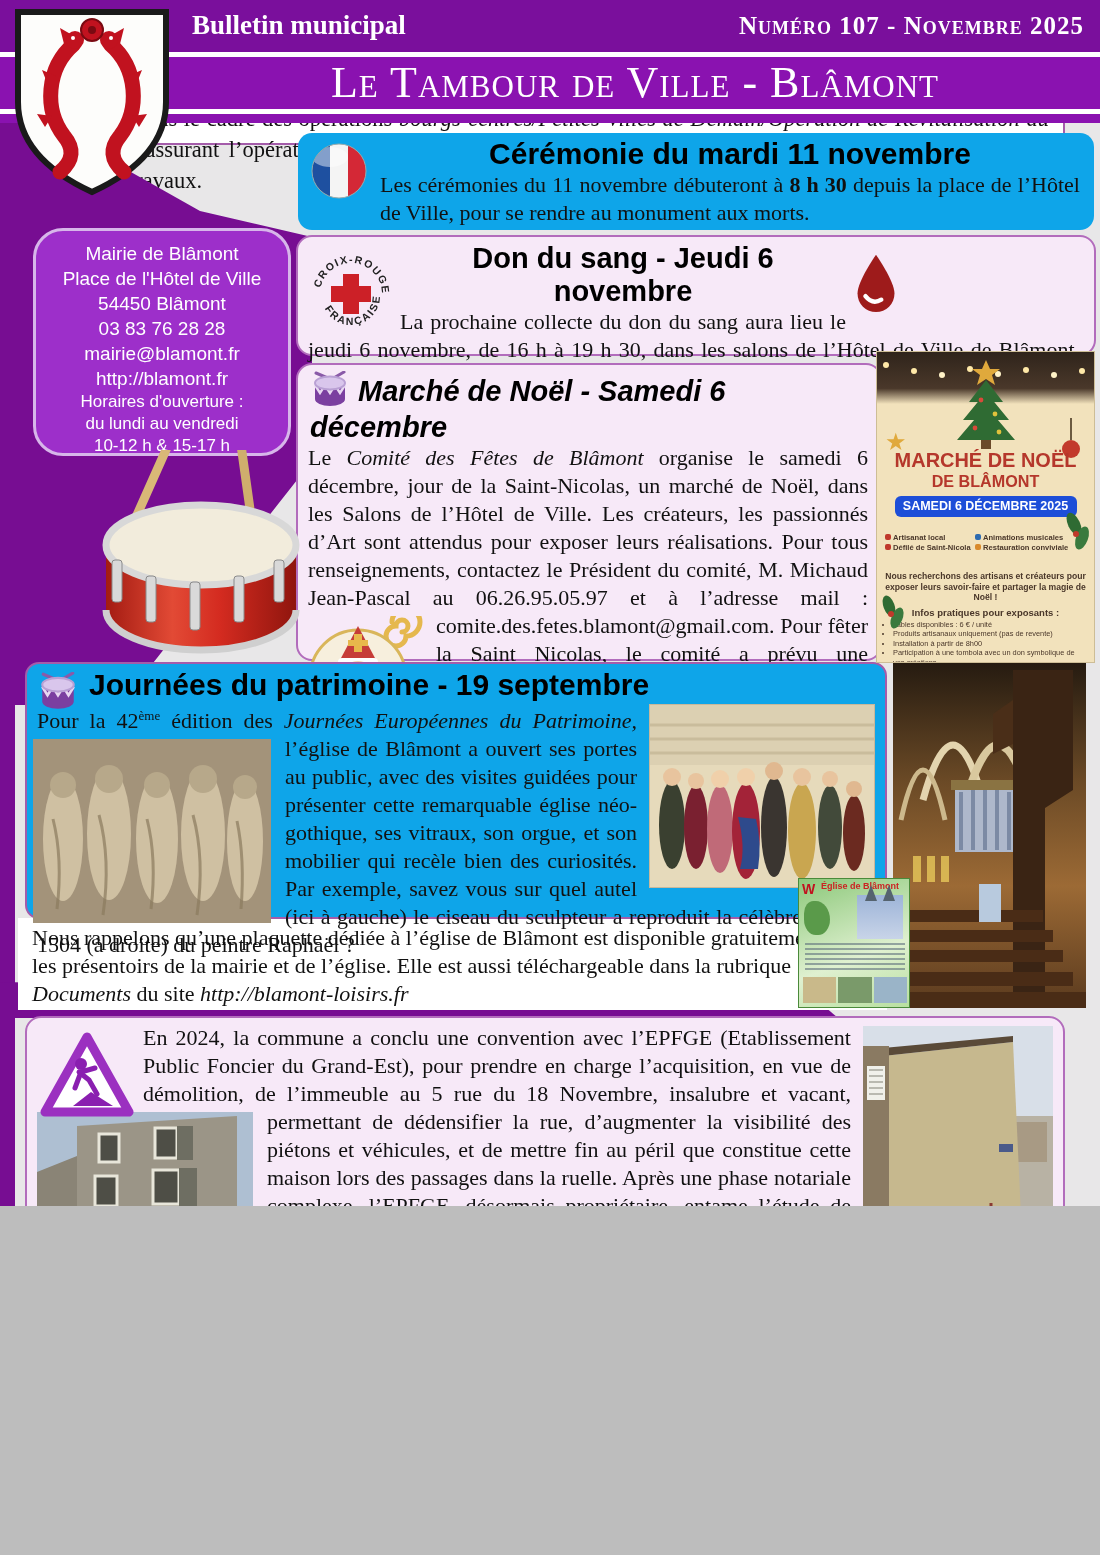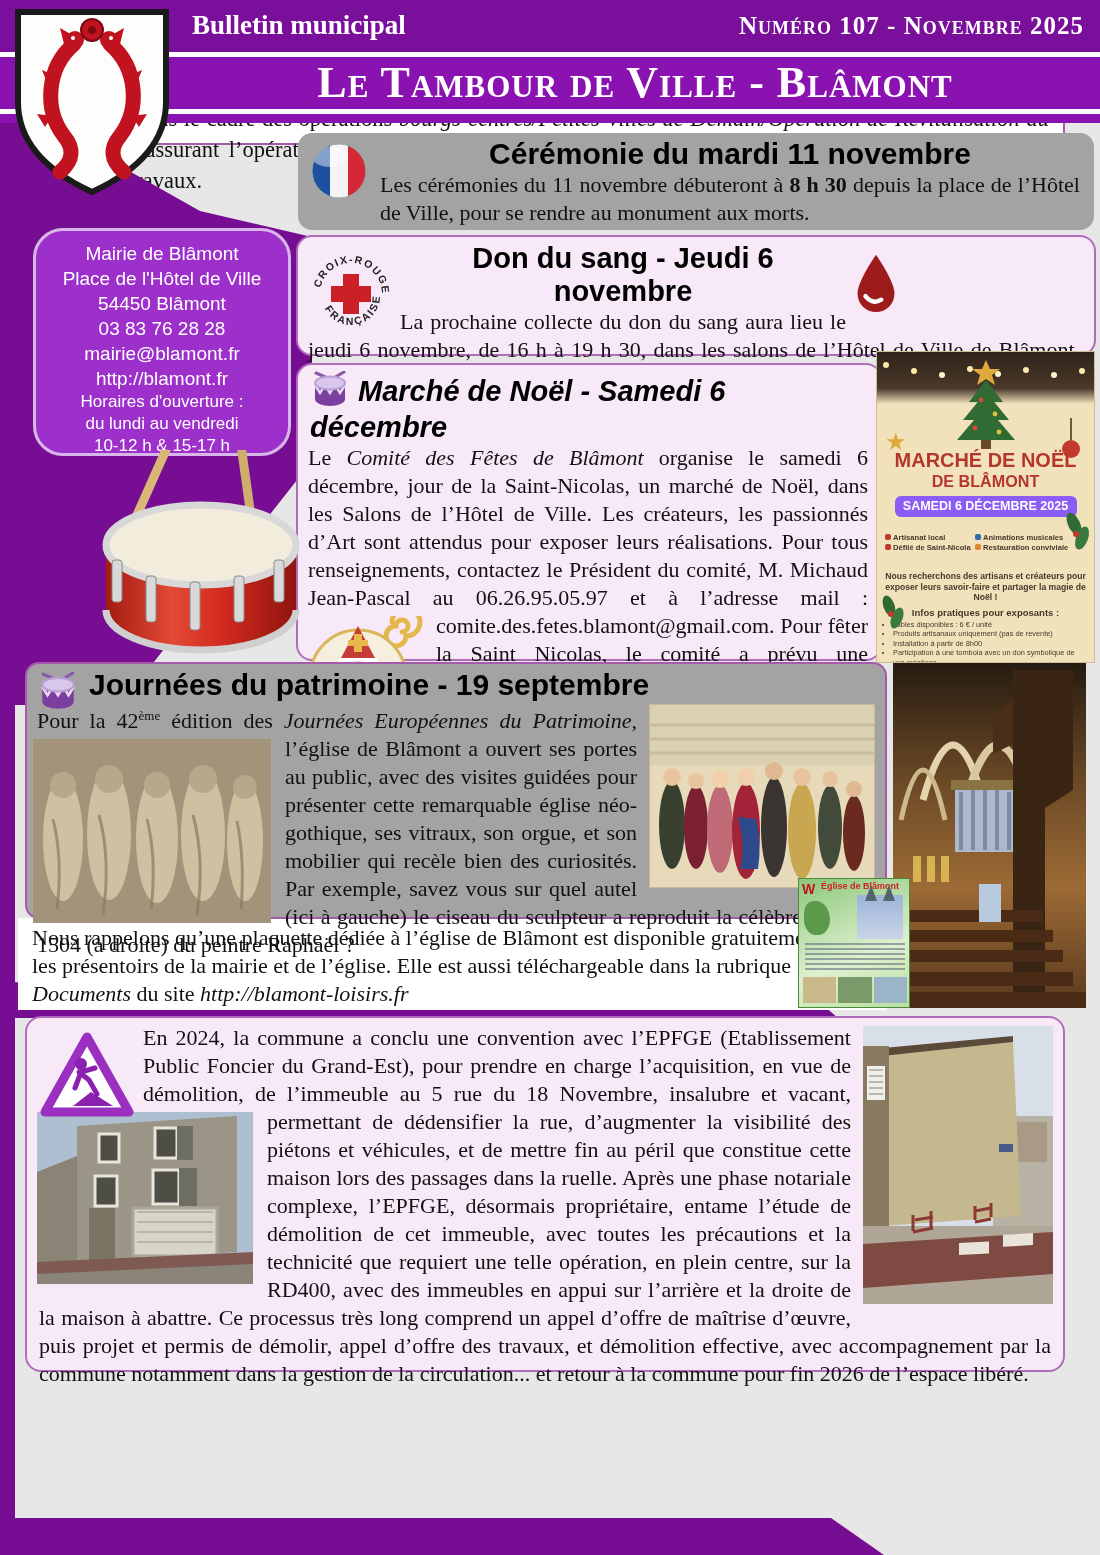--- a/index.html
+++ b/index.html
@@ -1,32 +1,32 @@
 <!DOCTYPE html>
 <html lang="fr"><head>
 <meta charset="utf-8">
 <style>
   html,body{margin:0;padding:0;}
   body{background:#bdbdbd;}
   #page{
-    position:relative;width:1100px;height:1555px;margin:0 auto;
+    position:relative;width:1100px;height:1206px;margin:0 auto;
     background:#e8e7e8;overflow:hidden;
     font-family:"Liberation Serif",serif;color:#111;
   }
   
   .topbar{position:absolute;left:0;top:0;width:1100px;height:52px;background:#7a0f9c;}
   .wline1{position:absolute;left:0;top:52px;width:1100px;height:5px;background:#fff;}
   .titleband{position:absolute;left:0;top:57px;width:1100px;height:52px;background:#8a12b0;}
   .wline2{position:absolute;left:0;top:109px;width:1100px;height:5px;background:#fff;}
   .pstrip{position:absolute;left:0;top:114px;width:1100px;height:9px;background:#8a12b0;}
   .kicker{position:absolute;left:192px;top:10px;color:#fff;font-weight:bold;font-size:27px;font-family:"Liberation Serif",serif;}
   .issue{position:absolute;right:16px;top:12px;color:#fff;font-weight:bold;font-size:25px;font-variant:small-caps;letter-spacing:1px;}
   .masttitle{
     position:absolute;left:180px;top:57px;width:910px;height:52px;line-height:52px;
-    text-align:center;color:#fff;font-weight:bold;font-size:44px;
+    text-align:center;color:#fff;font-weight:normal;font-size:44px;
     font-variant:small-caps;letter-spacing:1px;
   }
   .coat{position:absolute;left:12px;top:6px;z-index:20;}
   
   .leftcol{
     position:absolute;left:0;top:123px;width:312px;height:582px;background:#770d92;
     clip-path:polygon(0 0,44px 0,200px 88px,312px 114px,312px 338px,120px 582px,0 582px);
   }
   .leftedge{position:absolute;left:0;top:700px;width:15px;height:855px;background:#770d92;}
   .wedge{
@@ -41,21 +41,21 @@
   .contact{
     position:absolute;left:33px;top:228px;width:258px;height:228px;
     background:#9d2fca;border:3px solid #d7b6ea;border-radius:30px;
     color:#fff;text-align:center;font-family:"Liberation Sans",sans-serif;
     padding-top:10px;box-sizing:border-box;z-index:5;
   }
   .contact .l{font-size:19px;line-height:25px;white-space:nowrap;}
   .contact .h{font-size:17px;line-height:22px;white-space:nowrap;}
   .drumphoto{position:absolute;left:82px;top:450px;z-index:6;}
   
-  .whitebox{position:absolute;background:#a3a3a3;border-radius:14px;z-index:3;}
+  .whitebox{position:absolute;background:#0ea5e9;border-radius:14px;z-index:3;}
   .pinkbox{position:absolute;background:#f7e9f8;border:2px solid #b26cbc;border-radius:16px;z-index:3;box-sizing:border-box;}
   .bordered{border:2px solid #a45caa;box-sizing:border-box;}
   .headline{font-family:"Liberation Sans",sans-serif;font-weight:bold;font-size:30px;color:#000;}
   .bodytxt{font-size:22px;line-height:28px;text-align:justify;}
   .it{font-style:italic;}
   .b{font-weight:bold;}
   .fl{float:left;}
   .fr{float:right;}
   
   .ceremonie{left:298px;top:133px;width:796px;height:97px;padding:4px 14px 0 10px;box-sizing:border-box;}
@@ -86,21 +86,21 @@
   }
   .poster .strip{position:absolute;left:0;top:0;width:219px;height:52px;background:linear-gradient(180deg,#2f241b,#4a382a 70%,rgba(74,56,42,0));}
   .poster .lights{position:absolute;left:6px;top:10px;width:6px;height:6px;border-radius:50%;background:#ffe9a8;
     box-shadow:28px 6px 0 #ffe9a8,56px 10px 0 #fff3c8,84px 4px 0 #ffe9a8,112px 9px 0 #fff3c8,140px 5px 0 #ffe9a8,168px 10px 0 #fff3c8,196px 6px 0 #ffe9a8;}
   .poster .tree{position:absolute;left:50%;top:6px;transform:translateX(-50%);}
   .poster .star{position:absolute;left:8px;top:76px;color:#e0a93c;font-size:24px;}
   .poster .bauble{position:absolute;right:14px;top:88px;width:18px;height:18px;border-radius:50%;background:#c23a2c;}
   .poster .bauble::before{content:"";position:absolute;left:8px;top:-22px;width:2px;height:22px;background:#6b5a40;}
   .poster .t1{margin-top:96px;text-align:center;font-weight:bold;font-size:21px;color:#b5372b;letter-spacing:0;transform:scaleX(.95);}
   .poster .t2{text-align:center;font-weight:bold;font-size:17px;color:#b5372b;transform:scaleX(.95);}
-  .poster .badge{margin:4px auto 16px;width:182px;height:21px;line-height:21px;background:#8b5cf6;border-radius:6px;color:#fff;font-weight:bold;font-size:12.5px;text-align:center;}
+  .poster .badge{margin:4px auto 16px;width:182px;height:21px;line-height:21px;background:#1d4ed8;border-radius:6px;color:#fff;font-weight:bold;font-size:12.5px;text-align:center;}
   .poster .feats{display:grid;grid-template-columns:86px 112px;gap:1px 4px;margin:6px 4px 0 8px;font-weight:bold;font-size:7.6px;}
   .poster .feats .f{white-space:nowrap;overflow:hidden;}
   .poster .dot{display:inline-block;width:6px;height:6px;border-radius:2px;margin-right:2px;}
   .poster .pitch{margin:19px 8px 0;text-align:center;font-weight:bold;font-size:8.6px;line-height:10.5px;}
   .poster .infot{margin-top:4px;text-align:center;font-weight:bold;font-size:9.5px;}
   .poster ul{margin:2px 6px 0 16px;padding:0;font-size:7.4px;line-height:9.6px;}
   .poster .contact1,.poster .contact2{text-align:center;font-weight:bold;font-size:8.6px;color:#5a3a28;line-height:10.5px;}
   .holly{position:absolute;}
   
   .patrimoine{left:25px;top:662px;width:862px;height:257px;padding:4px 10px 0 10px;}

